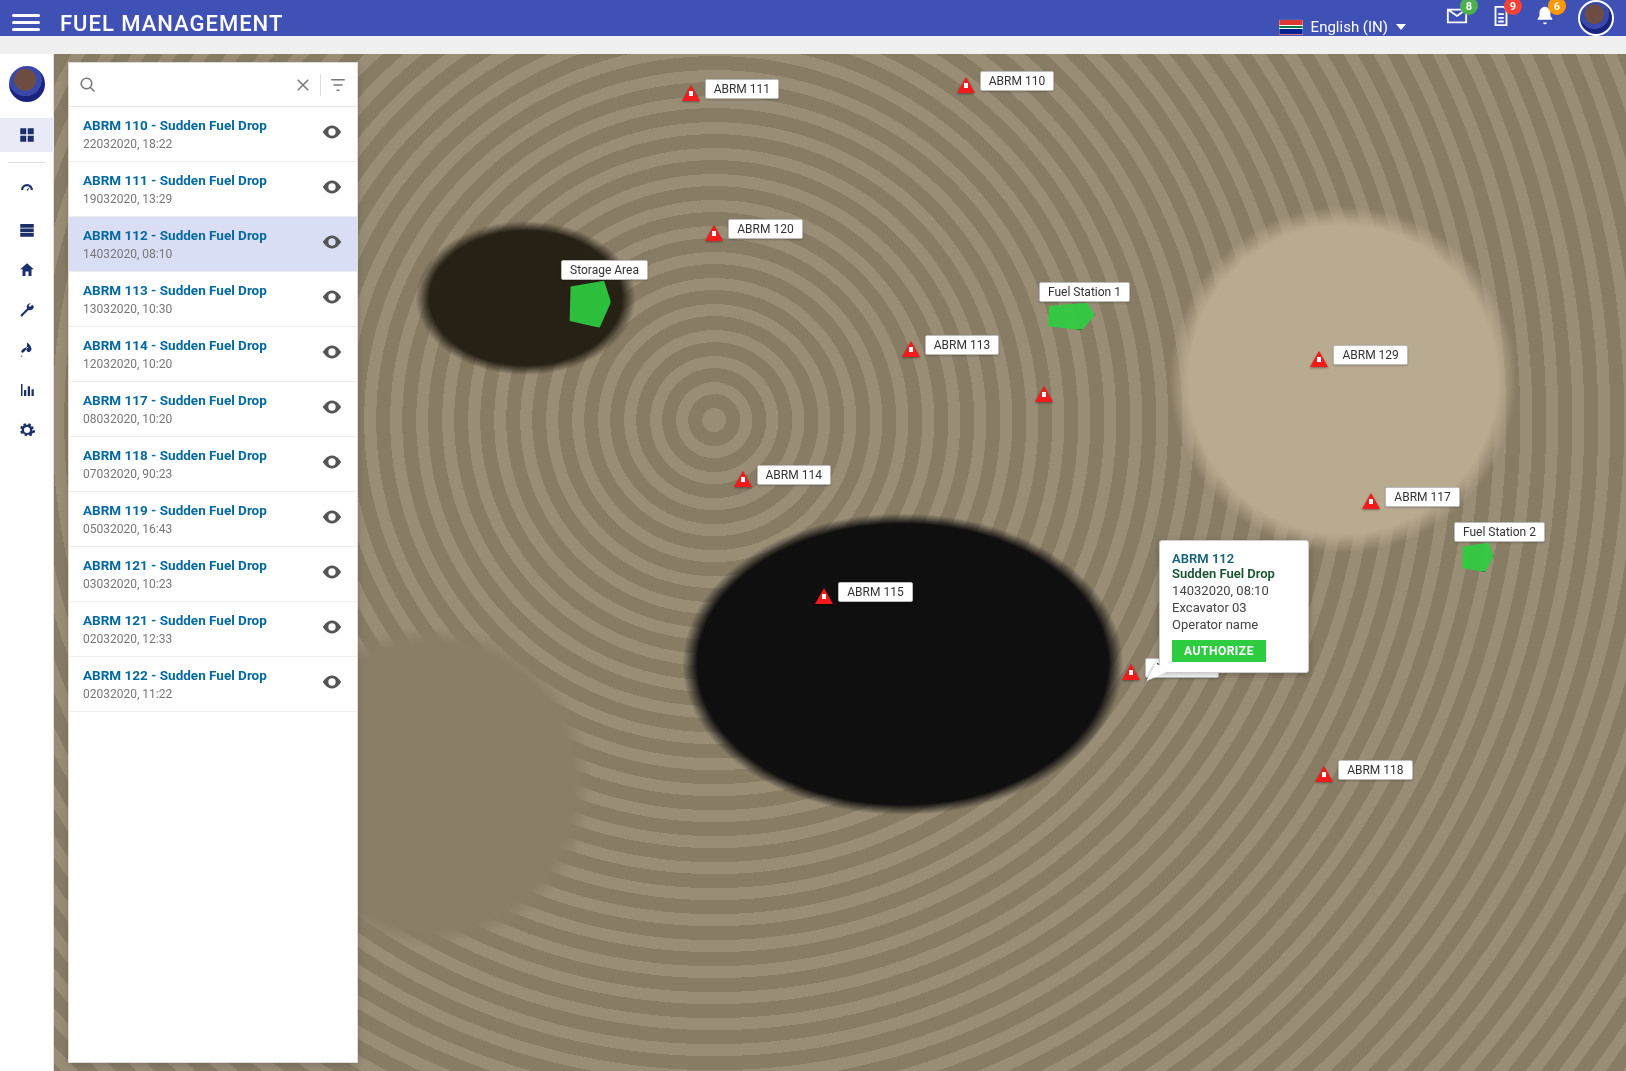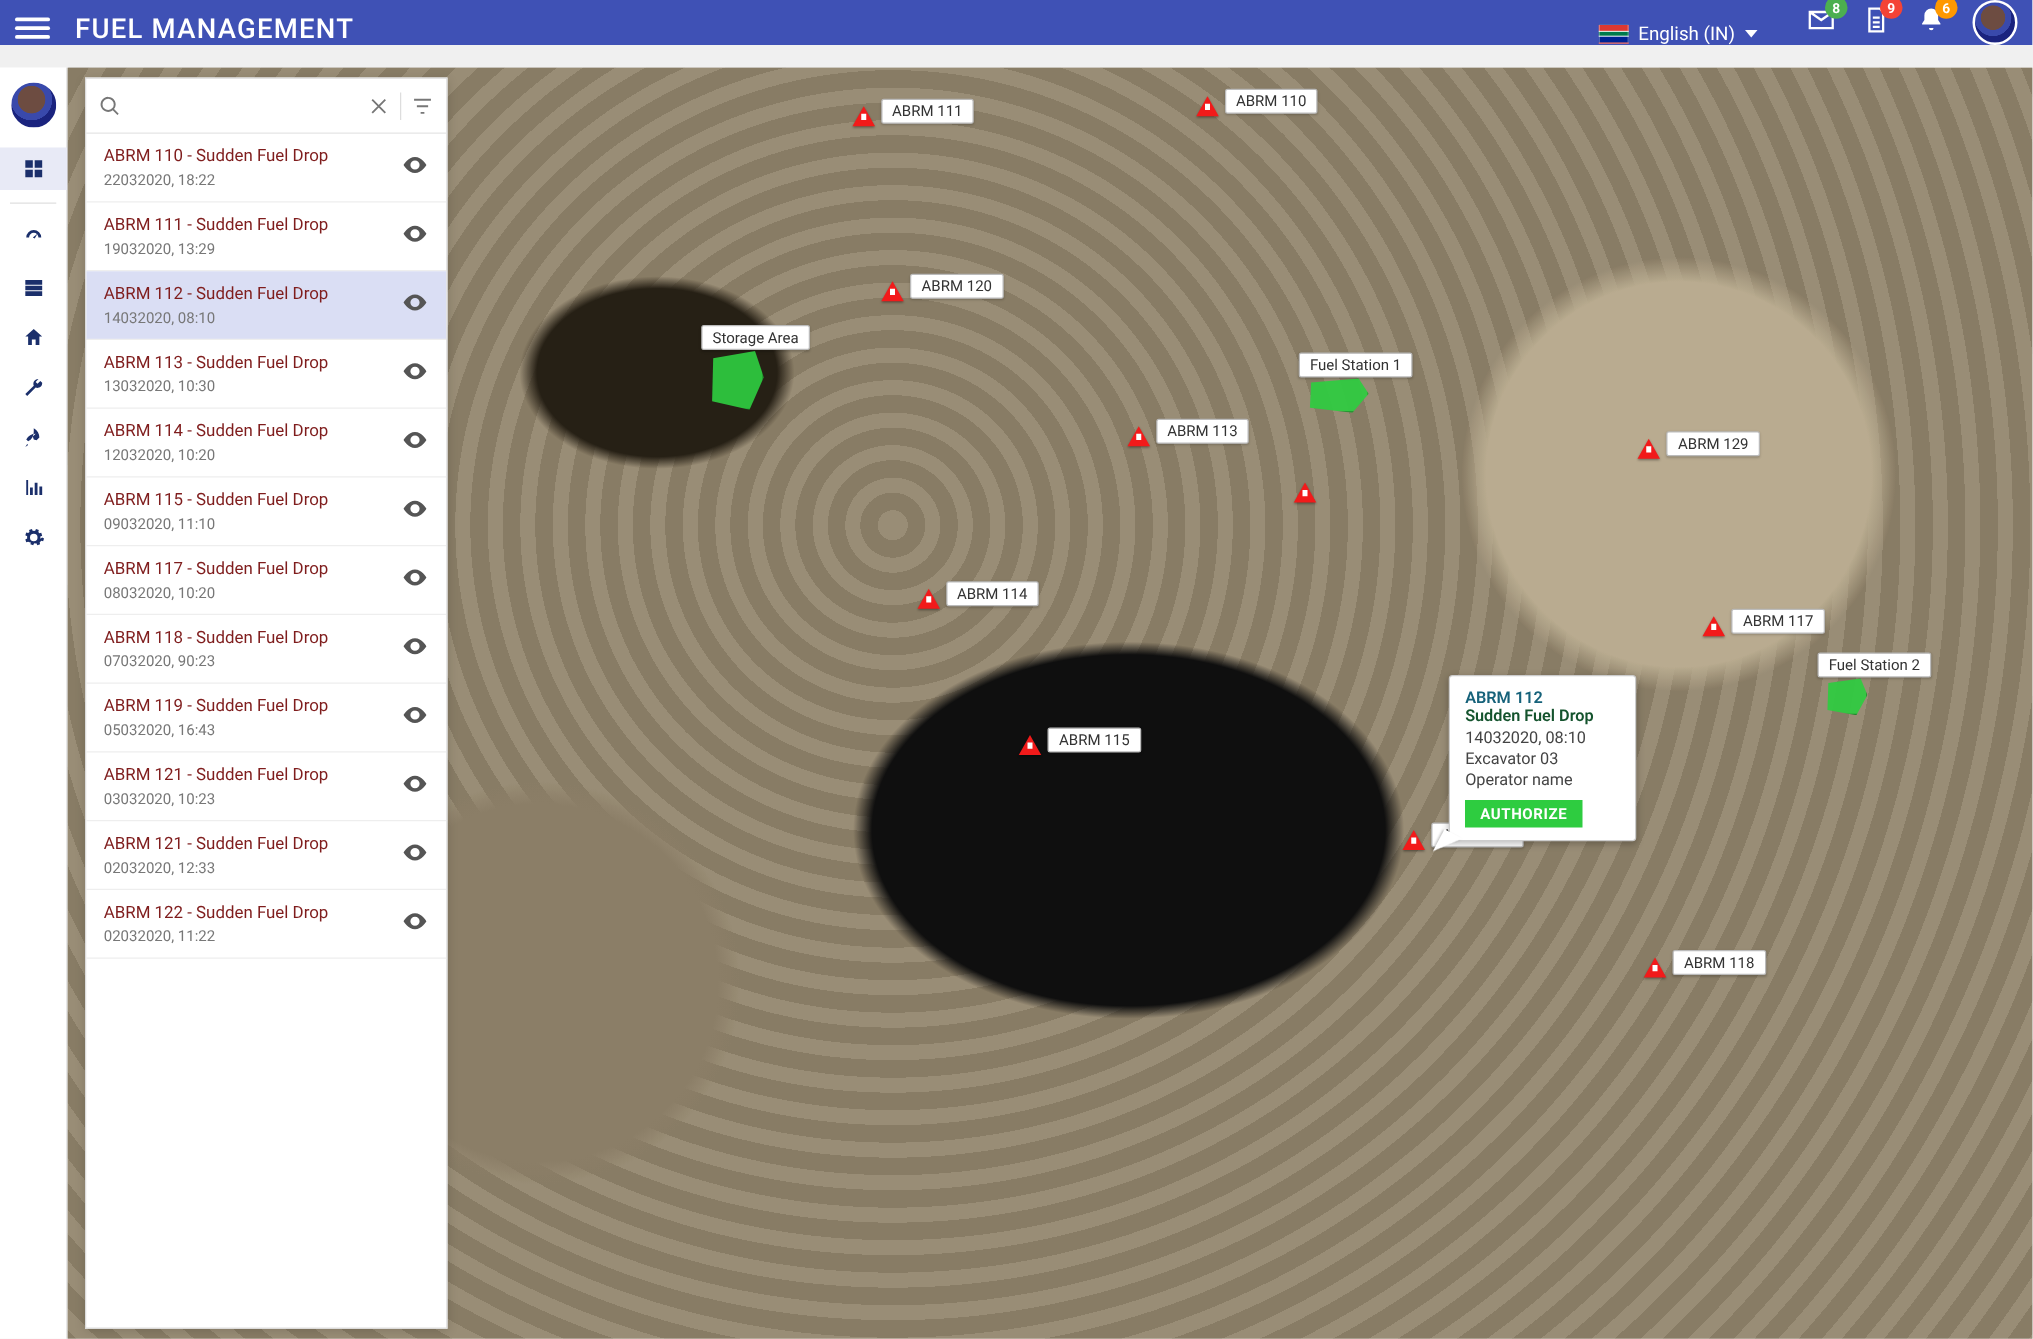--- a/index.html
+++ b/index.html
@@ -61,21 +61,21 @@
   .panel{position:absolute;left:14px;top:8px;width:290px;bottom:8px;background:#fff;border:1px solid #dcdcdc;box-shadow:0 2px 8px rgba(0,0,0,.15);display:flex;flex-direction:column;}
   .panel-search{display:flex;align-items:center;height:44px;border-bottom:1px solid #e5e5e5;padding:0 10px;gap:8px;}
   .panel-search input{flex:1;border:none;outline:none;font-size:14px;color:#555;background:transparent;}
   .panel-search .ic{width:18px;height:18px;fill:#777;cursor:pointer;}
   .panel-search .divider{width:1px;height:22px;background:#ddd;}
   .list{flex:1;overflow-y:auto;}
   .list::-webkit-scrollbar{width:8px;}
   .list::-webkit-scrollbar-thumb{background:#c9c9c9;border-radius:4px;}
   .alert{display:flex;align-items:center;justify-content:space-between;padding:10px 14px;border-bottom:1px solid #eee;cursor:pointer;}
   .alert.selected{background:#dadef4;}
-  .alert .txt .t1{font-size:13.5px;color:#7f1d1d;font-weight:400;}
+  .alert .txt .t1{font-size:13.5px;color:#0369a1;font-weight:700;}
   .alert .txt .t2{font-size:12px;color:#777;margin-top:4px;}
   .alert .eye svg{width:22px;height:22px;fill:#555;}
 </style>
 </head>
 <body>
 
 <div class="topbar">
   <div class="hamburger">
       <span></span>
       <span></span>
@@ -251,29 +251,20 @@
             <div class="txt">
               <div class="t1">ABRM 114 - Sudden Fuel Drop</div>
               <div class="t2">12032020, 10:20</div>
             </div>
             <div class="eye"><svg viewBox="0 0 24 24">
                 <path d="M12 5C6 5 2 12 2 12s4 7 10 7 10-7 10-7-4-7-10-7zm0 11a4 4 0 1 1 0-8 4 4 0 0 1 0 8z"></path>
               </svg></div>
           </div>
           <div class="alert">
             <div class="txt">
-              <div class="t1">ABRM 115 - Sudden Fuel Drop</div>
-              <div class="t2">09032020, 11:10</div>
-            </div>
-            <div class="eye"><svg viewBox="0 0 24 24">
-                <path d="M12 5C6 5 2 12 2 12s4 7 10 7 10-7 10-7-4-7-10-7zm0 11a4 4 0 1 1 0-8 4 4 0 0 1 0 8z"></path>
-              </svg></div>
-          </div>
-          <div class="alert">
-            <div class="txt">
               <div class="t1">ABRM 117 - Sudden Fuel Drop</div>
               <div class="t2">08032020, 10:20</div>
             </div>
             <div class="eye"><svg viewBox="0 0 24 24">
                 <path d="M12 5C6 5 2 12 2 12s4 7 10 7 10-7 10-7-4-7-10-7zm0 11a4 4 0 1 1 0-8 4 4 0 0 1 0 8z"></path>
               </svg></div>
           </div>
           <div class="alert">
             <div class="txt">
               <div class="t1">ABRM 118 - Sudden Fuel Drop</div>

